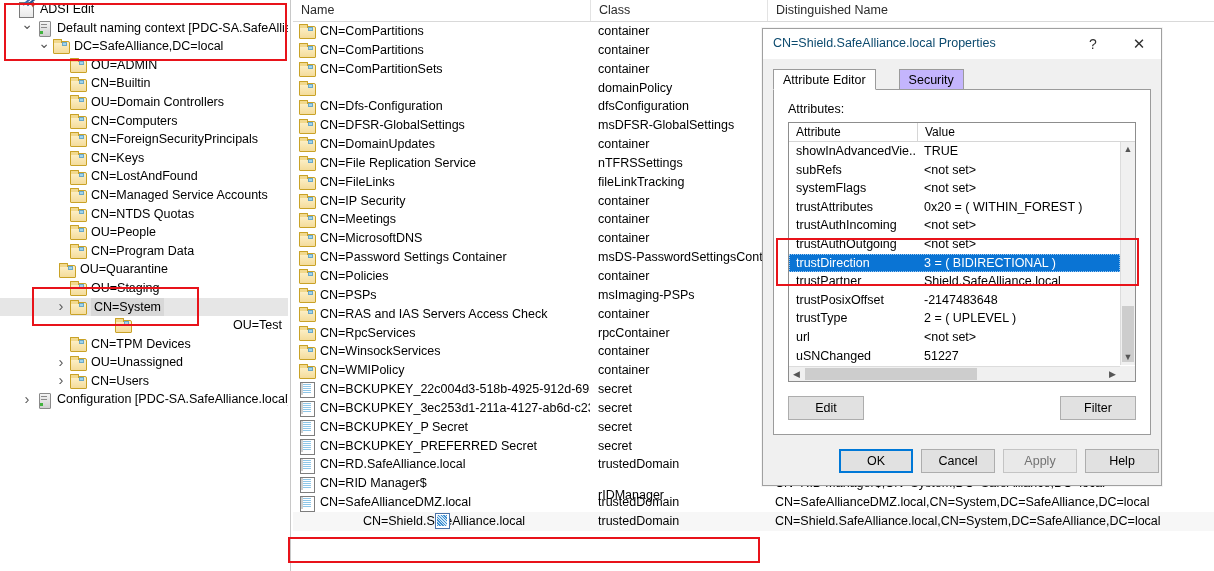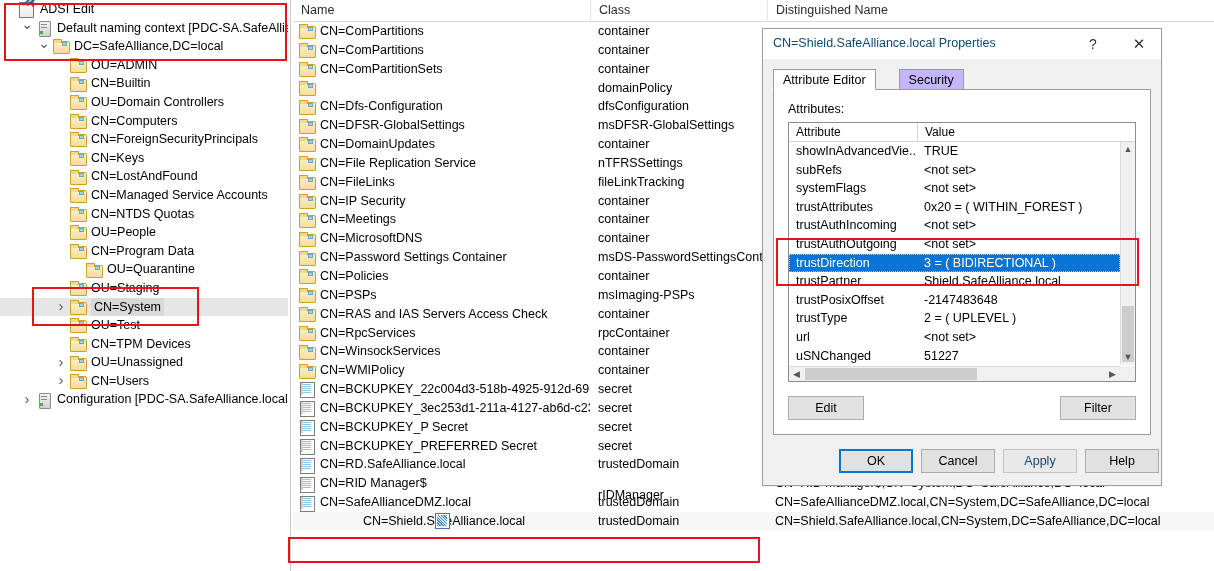--- a/index.html
+++ b/index.html
@@ -200,21 +200,21 @@
   .hscroll .arrow.left { left: 0; }
   .hscroll .arrow.right { right: 15px; }
   .hscroll .thumb { position: absolute; top: 1px; bottom: 1px; left: 16px; width: 172px; background: #cdcdcd; }
   .corner { position: absolute; right: 0; bottom: 0; width: 15px; height: 15px; background: #f0f0f0; }
 
   .btn {
     position: absolute; height: 24px; line-height: 22px; text-align: center;
     font-size: 12.5px; color: #000;
     background: #e1e1e1; border: 1px solid #adadad;
   }
-  .btn.disabled { color: #0c4a6e; background: #e9e9e9; border-color: #c4c4c4; text-align: center; }
+  .btn.disabled { color: #737373; background: #e9e9e9; border-color: #c4c4c4; text-align: center; }
   .btn.default { border: 2px solid #0078d7; background: #e1e1e1; line-height: 20px; }
   #btn-edit   { left: 14px;  bottom: 14px; width: 76px; }
   #btn-filter { right: 14px; bottom: 14px; width: 76px; }
   #btn-ok     { left: 76px;  bottom: 12px; width: 74px; }
   #btn-cancel { left: 158px; bottom: 12px; width: 74px; }
   #btn-apply  { left: 240px; bottom: 12px; width: 74px; }
   #btn-help   { left: 322px; bottom: 12px; width: 74px; }
 
   
   .redbox { position: absolute; border: 2.5px solid #e8131a; pointer-events: none; z-index: 50; }
@@ -317,42 +317,42 @@
           </span>
           <span class="tlabel">OU=People</span>
         </div>
         <div class="trow" style="padding-left: 53px;">
           <span class="twist empty"></span>
           <span class="ico ico-folder">
             <i class="tab2"></i>
           </span>
           <span class="tlabel">CN=Program Data</span>
         </div>
-        <div class="trow" style="padding-left: 69px; text-align: center;">
+        <div class="trow" style="padding-left: 42px; text-align: center;">
           <span class="twist empty"></span>
           <span class="ico ico-folder">
             <i class="tab2"></i>
           </span>
           <span class="tlabel">OU=Quarantine</span>
         </div>
         <div class="trow" style="padding-left: 53px;">
           <span class="twist empty"></span>
           <span class="ico ico-folder">
             <i class="tab2"></i>
           </span>
           <span class="tlabel">OU=Staging</span>
         </div>
         <div class="trow sel-soft" style="padding-left: 53px;">
           <span class="twist closed"></span>
           <span class="ico ico-folder">
             <i class="tab2"></i>
           </span>
           <span class="tlabel" style="background: rgb(216, 216, 216); padding: 0px 3px;">CN=System</span>
         </div>
-        <div class="trow" style="padding-left: 53px;">
+        <div class="trow" style=" justify-content: space-between;">
           <span class="twist empty"></span>
           <span class="ico ico-folder">
             <i class="tab2"></i>
           </span>
           <span class="tlabel">OU=Test</span>
         </div>
         <div class="trow" style="padding-left: 53px;">
           <span class="twist empty"></span>
           <span class="ico ico-folder">
             <i class="tab2"></i>

